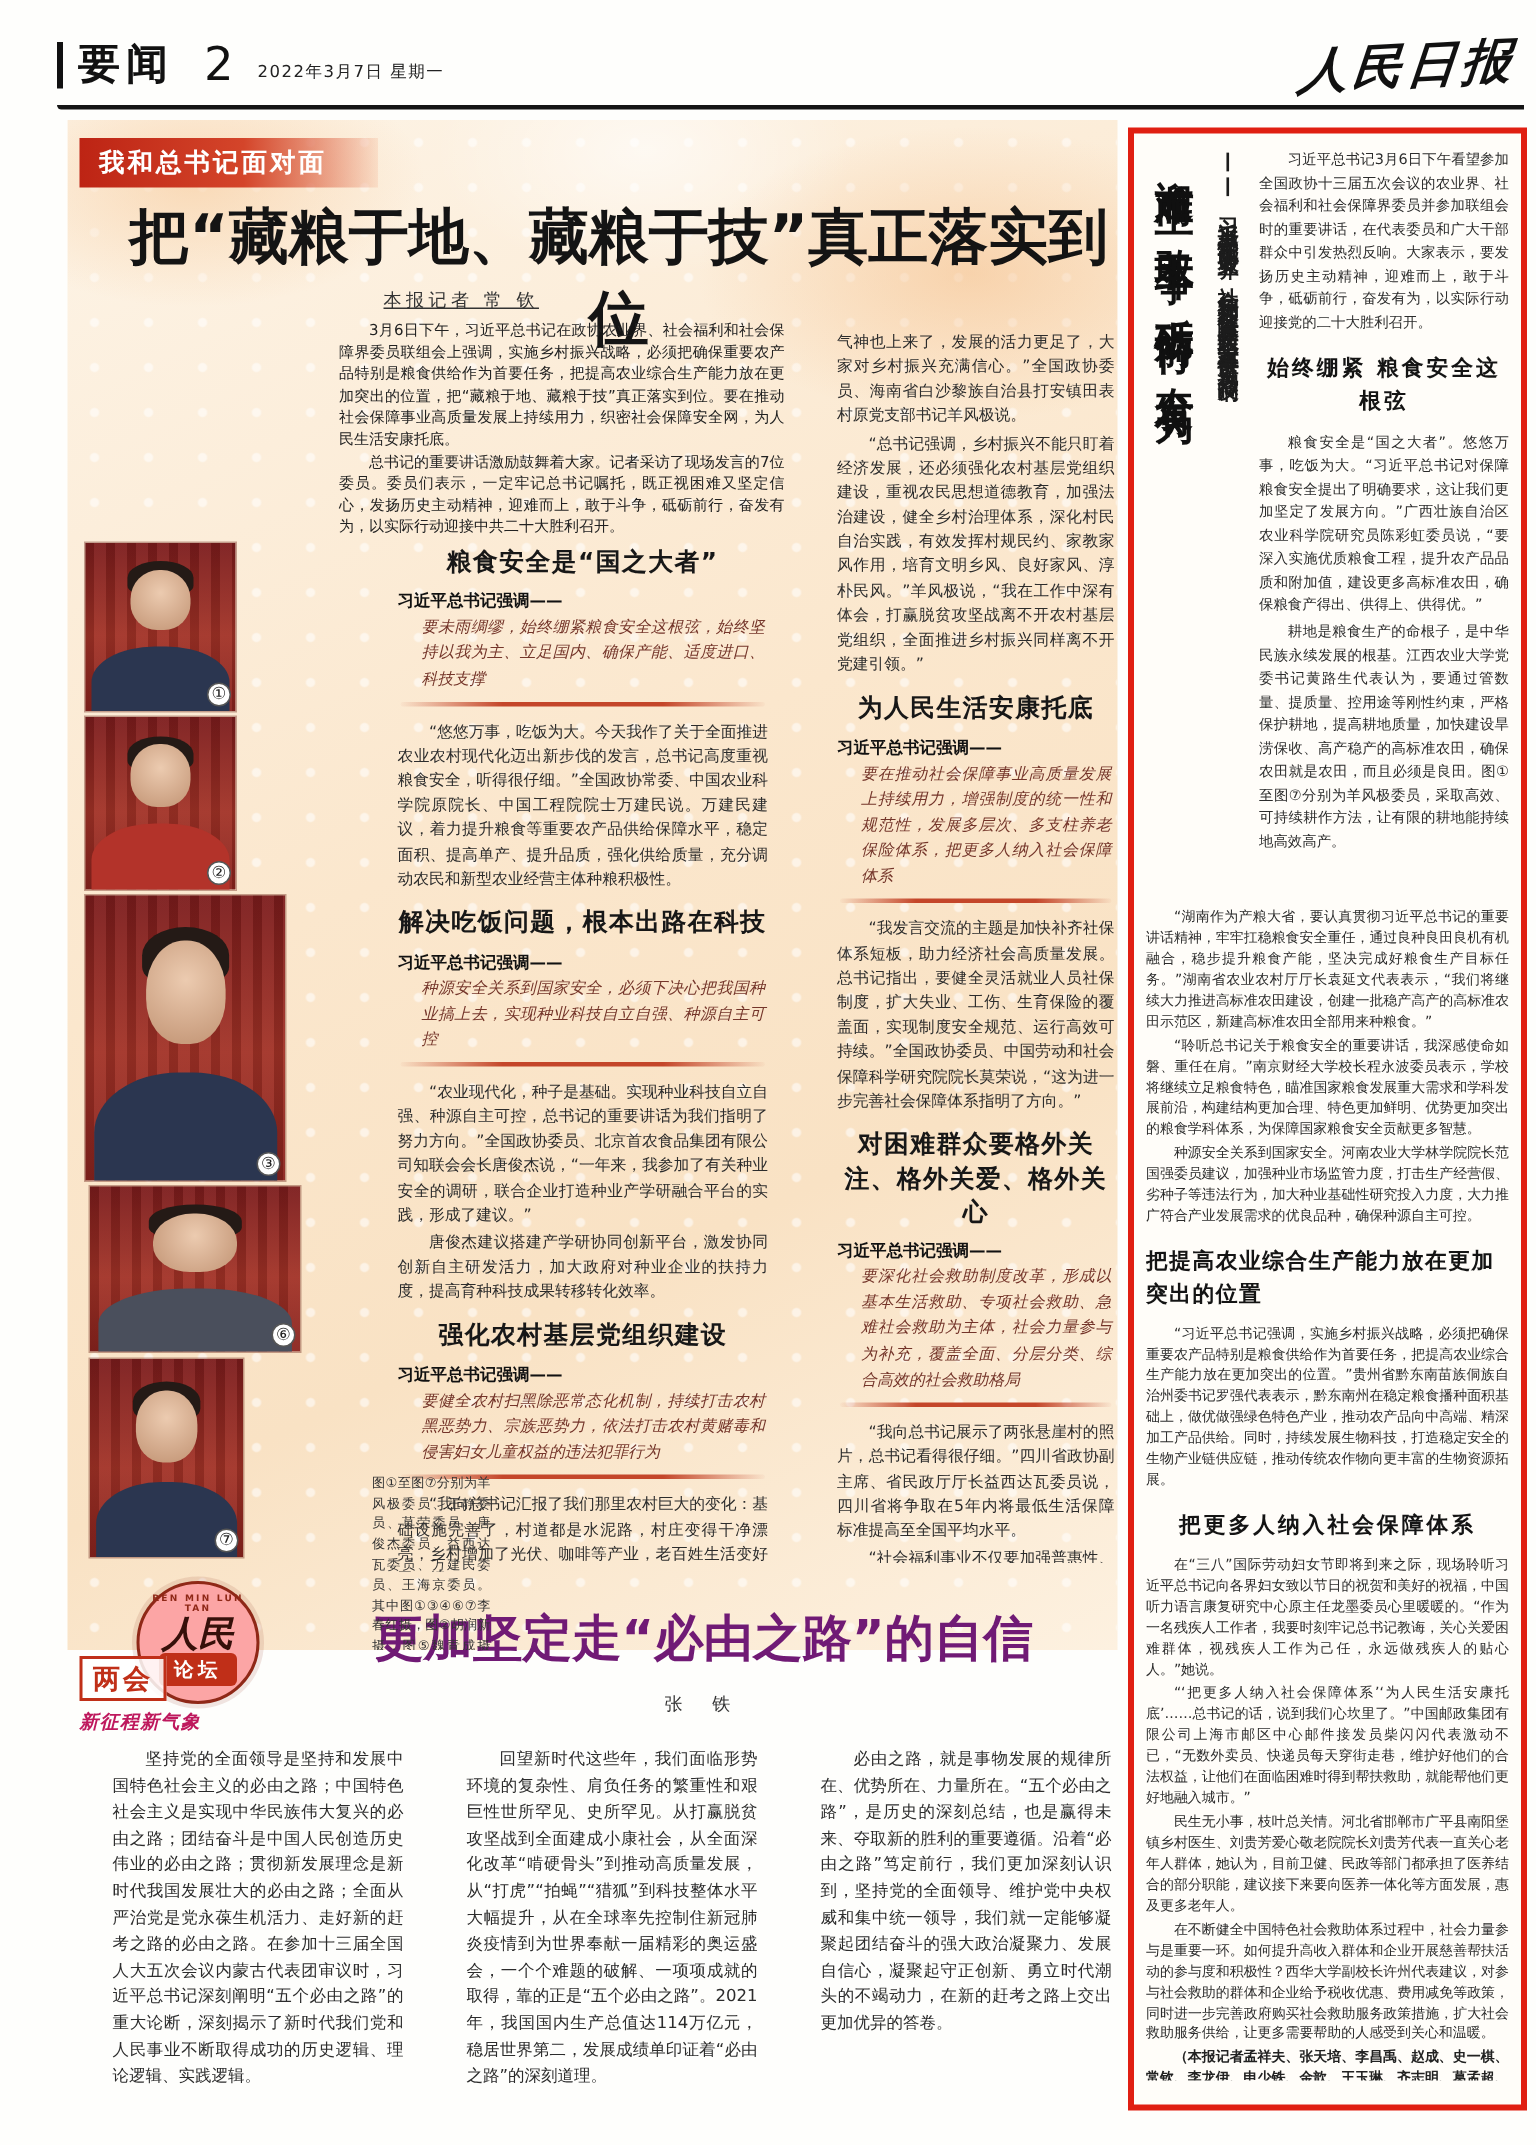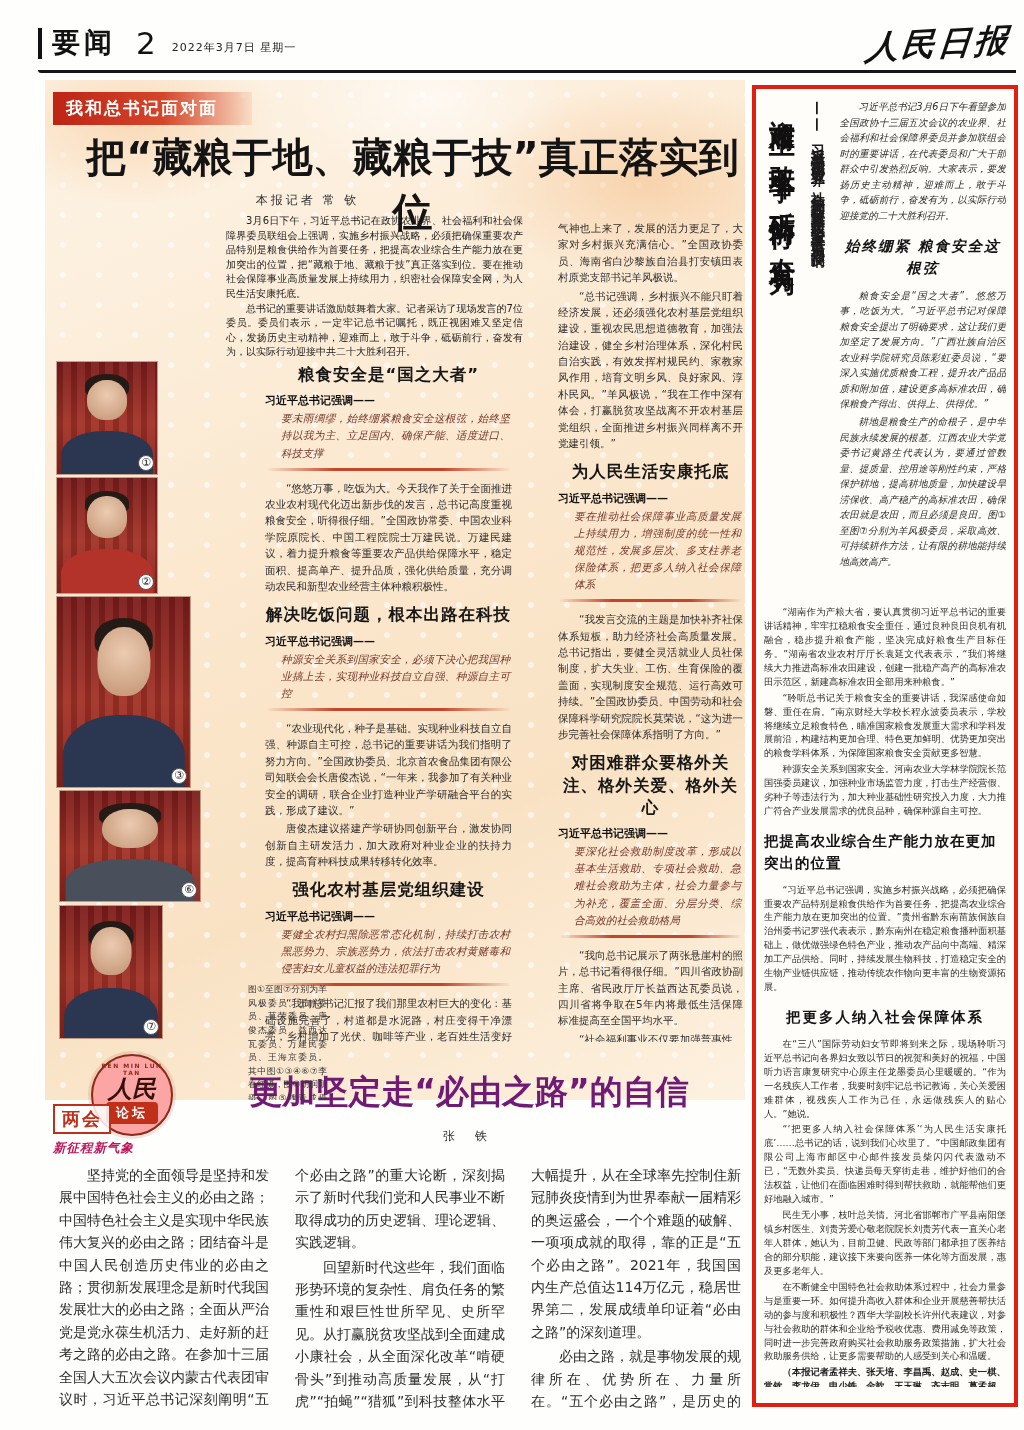--- a/index.html
+++ b/index.html
@@ -32,21 +32,21 @@
              radial-gradient(260px 140px at 86% 10%, rgba(244,186,130,.5), rgba(244,186,130,0) 70%),
              radial-gradient(200px 120px at 55% 2%, rgba(255,255,255,.6), rgba(255,255,255,0) 70%); }
   .panel > * { position:relative; z-index:2;padding-left:35px; }
 
   .kicker { position:absolute; left:8px; top:12px; z-index:3; color:#fff; font-weight:700; font-size:17px;
             letter-spacing:2px; padding:5px 34px 5px 13px;
             background:linear-gradient(90deg,#bd2414 0%,#d4452a 55%, rgba(238,152,112,.18) 100%); }
   .headline { position:absolute; left:0; top:50px; width:100%; text-align:center; z-index:3;
               font-size:40px; font-weight:900; color:#141414; letter-spacing:0px; }
   .byline { position:absolute; left:0; top:112px; width:70%; text-align:center; z-index:3;
-            font-size:12px; color:#333; letter-spacing:3px; }
+            font-size:12px; color:#333; letter-spacing:3px;text-decoration:underline; }
 
   .lead { position:absolute; left:146px; top:134px; width:332px; height:142px; overflow:hidden; z-index:3; }
   .lead p { font-size:10px; line-height:1.46; text-align:justify; text-indent:2em; color:#222; }
 
   .col { position:absolute; z-index:3; overflow:hidden; }
   .col-mid { left:185px; top:274px; width:282px; height:694px; }
   .col-right { left:478px; top:140px; width:220px; height:822px; }
 
   .sec-head { font-size:16.5px; font-weight:900; color:#171717; text-align:center;
               margin:10px 0 7px; line-height:1.35; letter-spacing:1px; }
@@ -78,21 +78,21 @@
              font-size:8.8px; line-height:1.55; text-align:justify; color:#333; overflow:hidden; }
 
   
   .redbox { position:absolute; left:752px; top:85px; width:266px; height:1322px;
             border:4px solid #e01f12; background:#fffdf9; padding:10px 8px 8px; overflow:hidden; }
   .rb-top { display:flex; height:502px; overflow:hidden; }
   .rb-headline { writing-mode:vertical-rl; font-size:26px; font-weight:900; color:#101010;
                  letter-spacing:4px; line-height:1.4; height:100%; }
   .rb-sub { writing-mode:vertical-lr; height:388px; font-size:14px; font-weight:600; color:#1c1c1c;
             letter-spacing:2.5px; line-height:2.0; margin:2px 0 0 4px; }
-  .rb-col { flex:1; margin-left:7px; overflow:hidden;font-style:italic; }
+  .rb-col { flex:1; margin-left:7px; overflow:hidden; }
   .rb-p { font-size:9.6px; line-height:1.62; text-align:justify; text-indent:2em; color:#2c2c2c; margin-bottom:2px; }
   .rb-sechead { font-size:14.5px; font-weight:900; color:#141414; text-align:center;
                 line-height:1.5; letter-spacing:2px; margin:13px 0 8px; }
   .rb-sechead.left { text-align:left; letter-spacing:1px; }
   .rb-main { height:782px; overflow:hidden; margin-top:4px; }
   .rb-main .rb-p { font-size:9.3px; line-height:1.5; }
   .rb-credit { font-size:9.3px; line-height:1.5; text-indent:2em; font-weight:700; color:#222; margin-top:2px; }
 
   
   .forum { position:absolute; left:45px; top:1052px; width:700px; height:368px; }
@@ -107,21 +107,21 @@
   .f-lianghui { position:absolute; left:0; top:50px; border:2px solid #c02f18; color:#c02f18;
                 font-size:18px; font-weight:900; letter-spacing:2px; padding:1px 7px; background:rgba(255,255,255,.85); }
   .f-slogan { position:absolute; left:0; top:86px; font-size:12.5px; font-weight:800; font-style:italic;
               color:#be185d; letter-spacing:1px; white-space:nowrap; }
   .f-headline { position:absolute; left:150px; top:18px; width:548px; text-align:center;
                 font-size:33px; font-weight:900; color:#701a75; }
   .f-author { position:absolute; left:150px; top:76px; width:548px; text-align:center;
               font-size:12px; letter-spacing:8px; color:#333; }
   .f-body { position:absolute; left:14px; top:112px; width:682px; height:252px; overflow:hidden;
             column-count:3; column-gap:26px; }
-  .f-body p { font-size:14px; line-height:1.6; text-align:justify; text-indent:2em; color:#2c2c2c; margin-bottom:2px; }
+  .f-body p { font-size:11px; line-height:1.6; text-align:justify; text-indent:2em; color:#2c2c2c; margin-bottom:2px;margin-left:16px; }
 </style>
 </head>
 <body>
 
 <div class="page">
 
   <div class="hdr">
     <span class="hdr-section">要闻</span>
     <span class="hdr-page">2</span>
     <span class="hdr-date">2022年3月7日 星期一</span>

